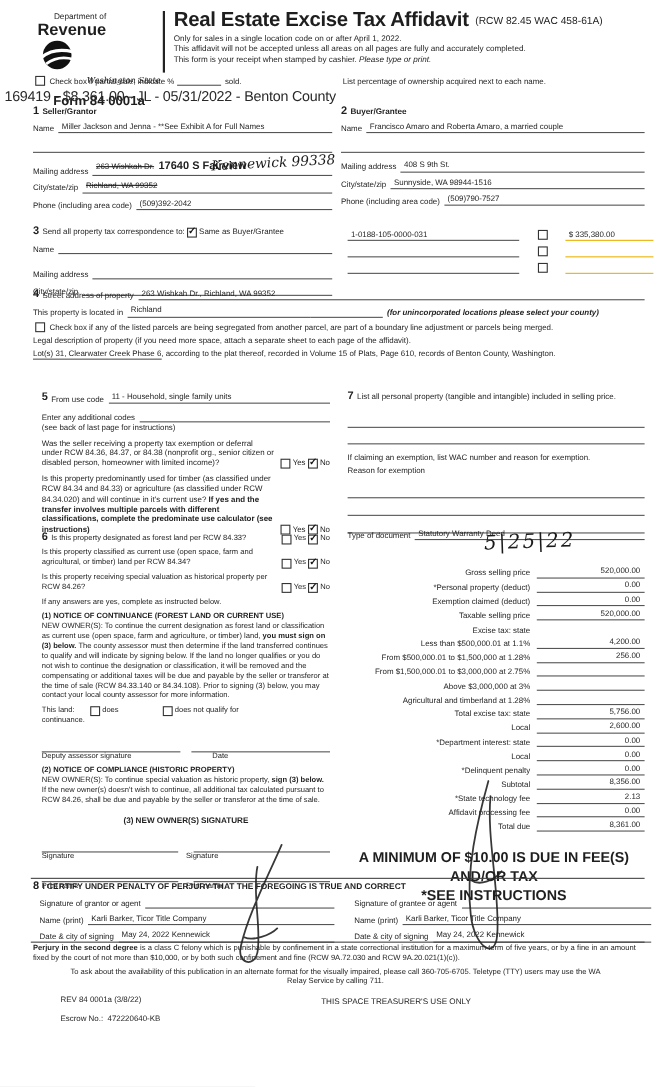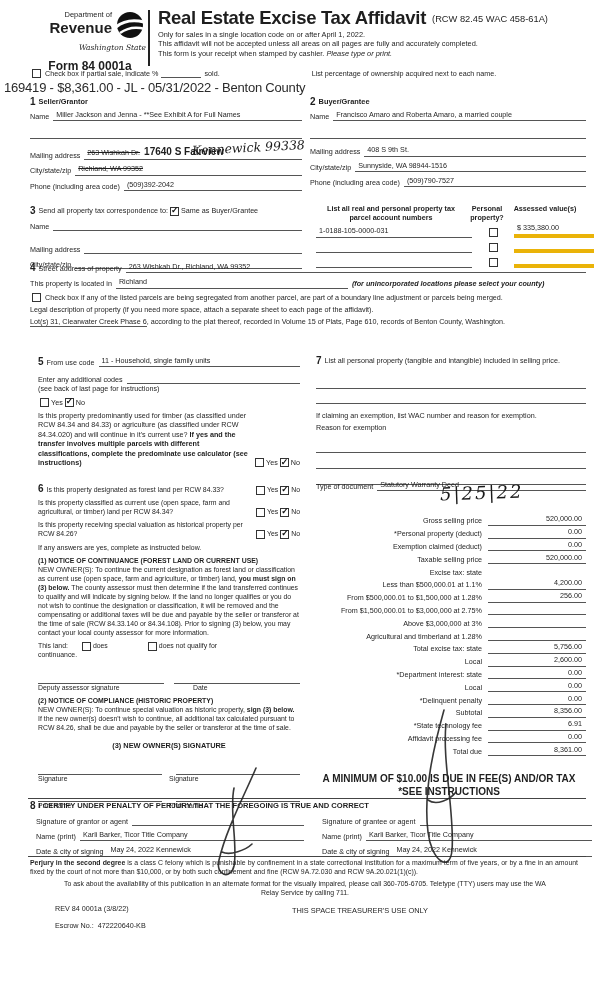--- a/index.html
+++ b/index.html
@@ -24,30 +24,30 @@
   .exval{width:90px;flex:none;border-bottom:1px solid #555;text-align:right;padding:0 4px 1px;white-space:nowrap;min-height:8px;}
   .exval.noline{border-bottom:none;}
   .hw{font-family:"DejaVu Serif",serif;font-style:italic;color:#1a1a1a;}
   .hr{position:absolute;border-top:1px solid #444;}
   .small{font-size:6.9px;}
   .blankline{border-bottom:1px solid #555;height:10px;margin-top:4px;}
   svg.overlay{position:absolute;left:0;top:0;pointer-events:none;}
   .parcel-grid{display:flex;align-items:flex-end;height:15px;}
   .pg1{width:150px;flex:none;border-bottom:1px solid #555;padding:0 3px 1px;white-space:nowrap;min-height:8px;}
   .pg2{width:42px;flex:none;display:flex;justify-content:center;align-items:flex-end;padding-bottom:1px;}
-  .pg3{width:74px;flex:none;border-bottom:4px solid #eab308;padding:0 3px 1px;white-space:nowrap;min-height:8px;}
+  .pg3{width:74px;flex:none;border-bottom:1px solid #eab308;padding:0 3px 1px;white-space:nowrap;min-height:8px;}
   .phead{display:flex;font-weight:bold;text-align:center;align-items:flex-start;}
 </style>
 </head>
 <body>
 
 <div class="page">
 
   <div class="abs" style="left:34px;top:10px;width:112px;text-align:right;">
-    <div style="display:flex;justify-content:flex-end;align-items:flex-start;">
+    <div style="display:flex;justify-content:flex-end;align-items:flex-start;flex-direction:column;">
       <div>
         <div style="font-size:7.5px;">Department of</div>
         <div class="b" style="font-size:15px;line-height:1;">Revenue</div>
       </div>
       <span style="margin-left:2px;">
         <svg width="32" height="30" viewBox="0 0 32 30">
           <circle cx="16" cy="15" r="13" fill="#111"></circle>
           <path d="M2,17 Q13,8 30,12" stroke="#fff" stroke-width="3" fill="none"></path>
           <path d="M6,23 Q17,15 31,19" stroke="#fff" stroke-width="2.5" fill="none"></path>
         </svg>
@@ -144,25 +144,20 @@
       <span class="lbl">Mailing address</span>
       <span class="val"></span>
     </div>
     <div class="row" style="margin-top:5px;">
       <span class="lbl">City/state/zip</span>
       <span class="val"></span>
     </div>
   </div>
 
   <div class="abs" style="left:316px;top:204px;width:268px;">
-    <div class="phead">
-      <div style="width:150px;">List all real and personal property tax parcel account numbers</div>
-      <div style="width:42px;">Personal property?</div>
-      <div style="width:74px;">Assessed value(s)</div>
-    </div>
     <div class="parcel-grid">
       <span class="pg1">1-0188-105-0000-031</span>
       <span class="pg2">
           <span class="cb"></span>
         </span>
       <span class="pg3">$ 335,380.00</span>
     </div>
     <div class="parcel-grid">
       <span class="pg1"></span>
       <span class="pg2">
@@ -206,20 +201,21 @@
       <span class="secnum">5</span>
       <span class="lbl">From use code</span>
       <span class="val">11 - Household, single family units</span>
     </div>
     <div class="row" style="margin-top:7px;">
       <span class="lbl">Enter any additional codes</span>
       <span class="val"></span>
     </div>
     <div>(see back of last page for instructions)</div>
     <div class="qrow">
+      <span class="qtext">Was the seller receiving a property tax exemption or deferral under RCW 84.36, 84.37, or 84.38 (nonprofit org., senior citizen or disabled person, homeowner with limited income)?</span>
       <span class="yn">
         <span class="cb"></span>
           <span>Yes</span>
         <span class="cb checked"></span>
           <span>No</span>
       </span>
     </div>
     <div class="qrow">
       <span class="qtext"><span>Is this property predominantly used for timber (as classified under RCW 84.34 and 84.33) or agriculture (as classified under RCW 84.34.020) and will continue in it's current use? </span><span class="b">If yes and the transfer involves multiple parcels with different classifications, complete the predominate use calculator (see instructions)</span></span>
       <span class="yn">
@@ -381,33 +377,33 @@
     <div class="exrow">
         <span class="exlabel">*Delinquent penalty</span>
         <span class="exval">0.00</span>
       </div>
     <div class="exrow">
         <span class="exlabel">Subtotal</span>
         <span class="exval">8,356.00</span>
       </div>
     <div class="exrow">
         <span class="exlabel">*State technology fee</span>
-        <span class="exval">6.91</span>
+        <span class="exval">2.13</span>
       </div>
     <div class="exrow">
         <span class="exlabel">Affidavit processing fee</span>
         <span class="exval">0.00</span>
       </div>
     <div class="exrow">
         <span class="exlabel">Total due</span>
         <span class="exval">8,361.00</span>
       </div>
   </div>
 
-  <div class="abs b" style="left:312px;top:772px;width:274px;text-align:center;font-size:10px;">
+  <div class="abs b" style="left:312px;top:772px;width:274px;text-align:center;font-size:13px;">
     <div>A MINIMUM OF $10.00 IS DUE IN FEE(S) AND/OR TAX</div>
     <div>*SEE INSTRUCTIONS</div>
   </div>
 
   <div class="hr" style="left:28px;top:798px;width:558px;"></div>
   <div class="abs" style="left:30px;top:801px;width:556px;">
     <div class="row" style="align-items:center;">
       <span class="secnum">8</span>
       <span class="b" style="font-size:7.6px;">I CERTIFY UNDER PENALTY OF PERJURY THAT THE FOREGOING IS TRUE AND CORRECT</span>
     </div>

